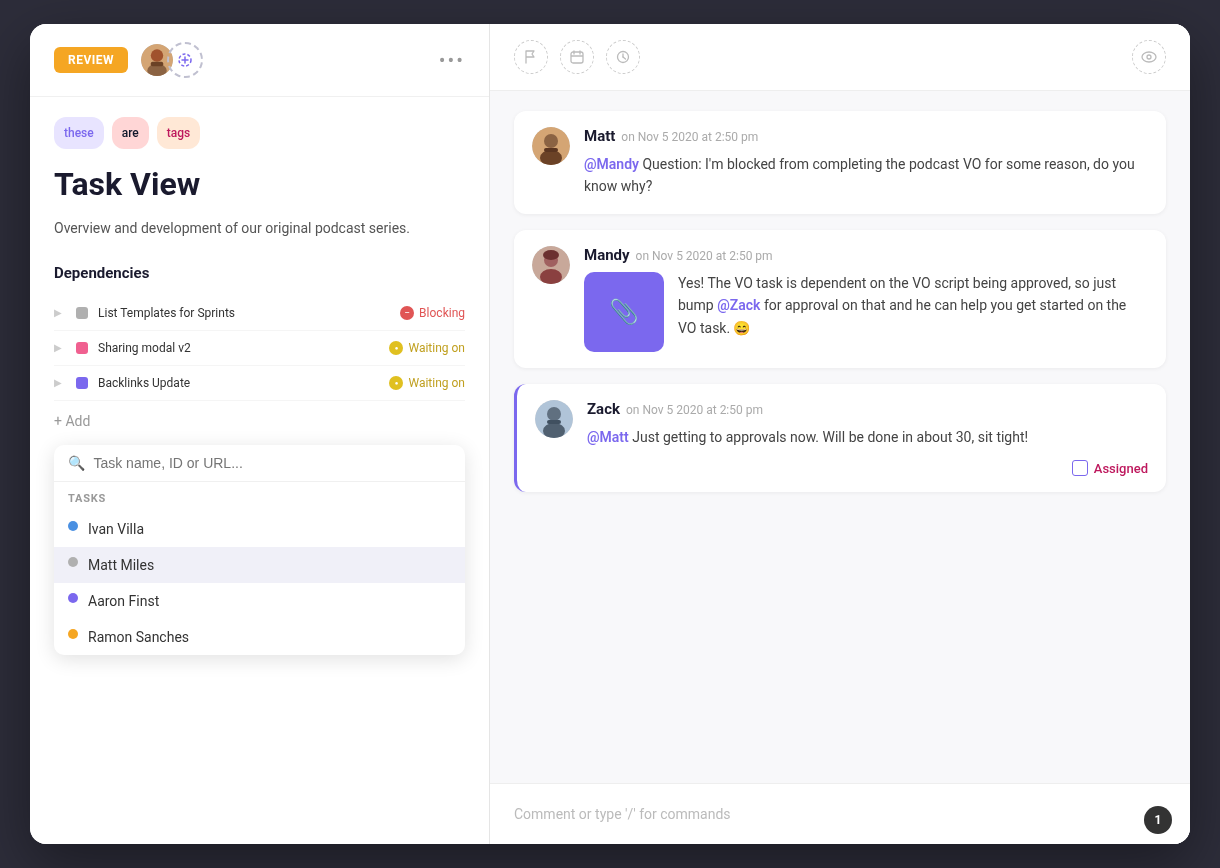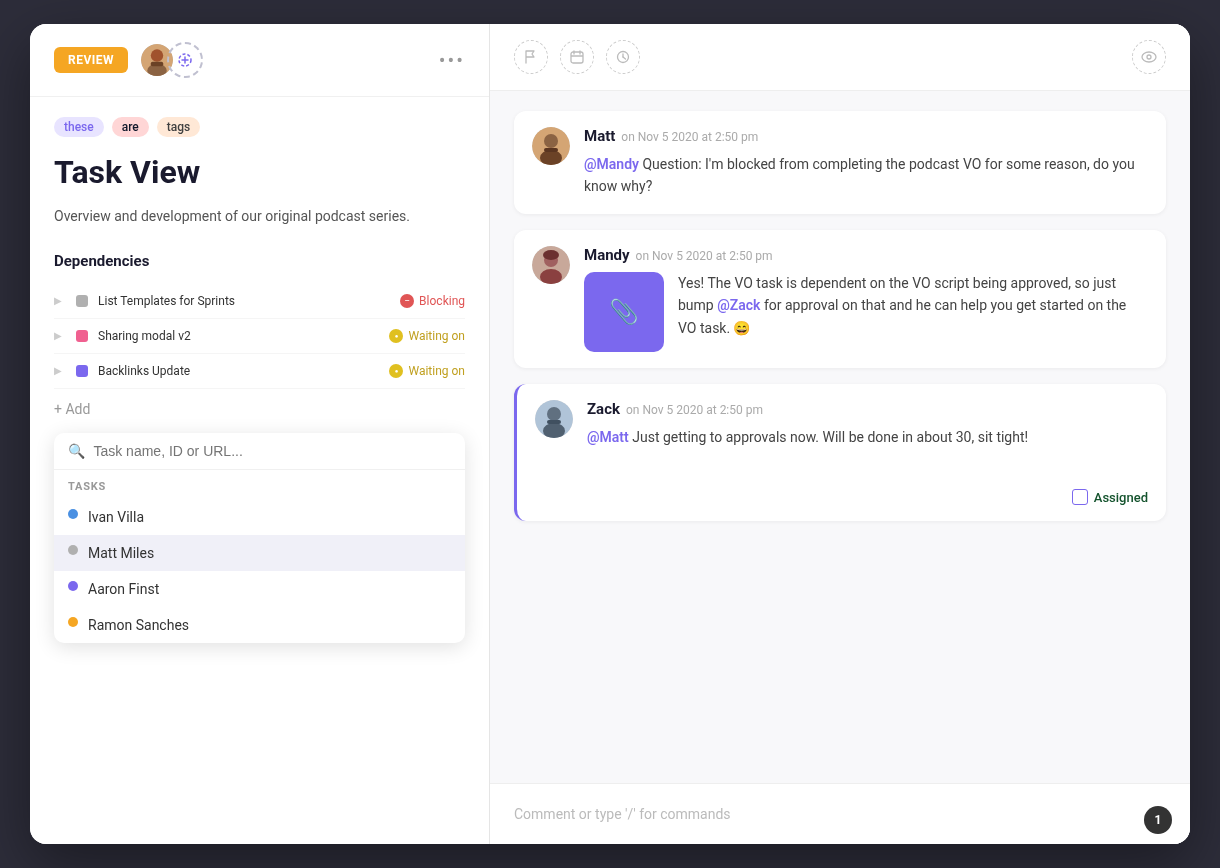--- a/index.html
+++ b/index.html
@@ -97,29 +97,29 @@
       padding: 20px 24px;
       flex: 1;
       overflow-y: auto;
     }
     .tags-row {
       display: flex;
       gap: 8px;
       margin-bottom: 16px;
     }
     .tag {
-      padding: 3px 10px;
+      padding: 9px 10px;
       border-radius: 12px;
       font-size: 12px;
       font-weight: 500;
       text-align: right;
     }
     .tag-these { background: #e8e4ff; color: #7b68ee; }
     .tag-are { background: #ffd6d6; color: #0f172a; }
-    .tag-tags { background: #ffe8d6; color: #404040; }
+    .tag-tags { background: #ffe8d6; color: #be185d; }
     .task-title {
       font-size: 32px;
       font-weight: 700;
       color: #1a1a2e;
       margin-bottom: 14px;
       line-height: 1.2;
     }
     .task-desc {
       font-size: 14px;
       color: #555;
@@ -344,23 +344,22 @@
       justify-content: flex-end;
       align-items: center;
       margin-top: 12px;
       gap: 6px;
     }
     .assigned-badge {
       display: flex;
       align-items: center;
       gap: 6px;
       font-size: 13px;
-      color: #14532d;
+      color: #be185d;
       font-weight: 500;
-      margin-top: 29px;
     }
     .assigned-checkbox {
       width: 16px;
       height: 16px;
       border: 1.5px solid #7b68ee;
       border-radius: 3px;
       display: inline-block;
     }
     
     .comment-input-area {

